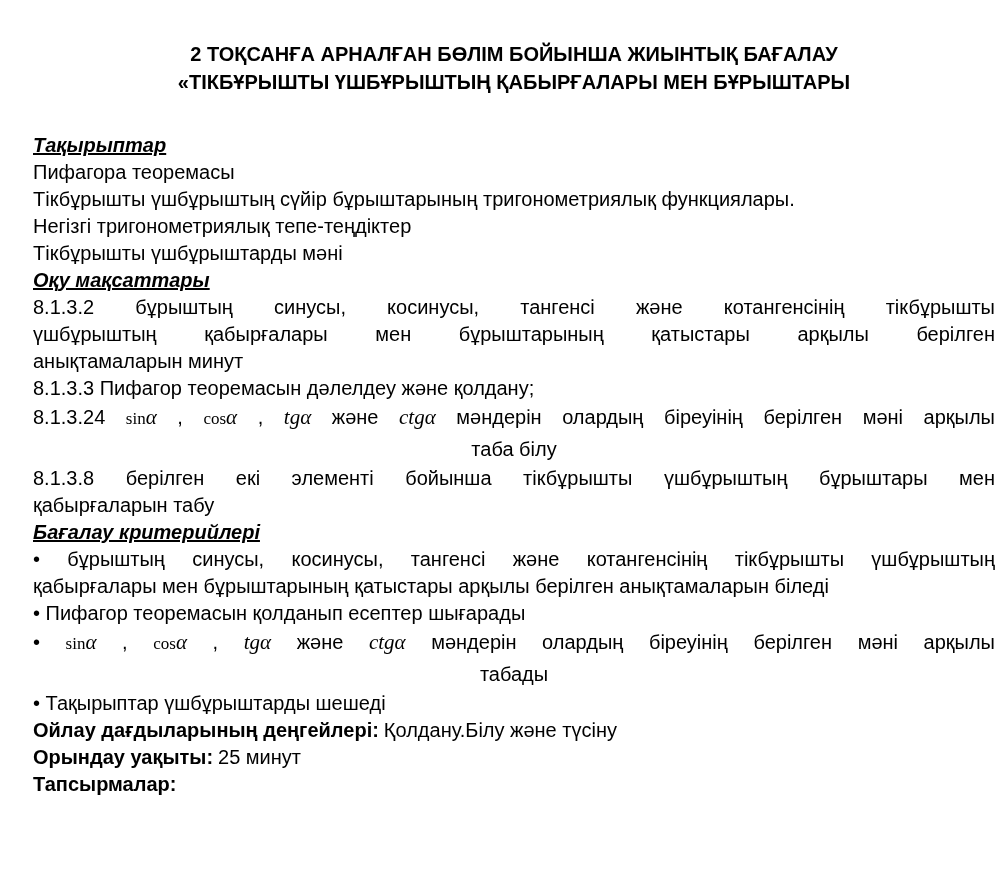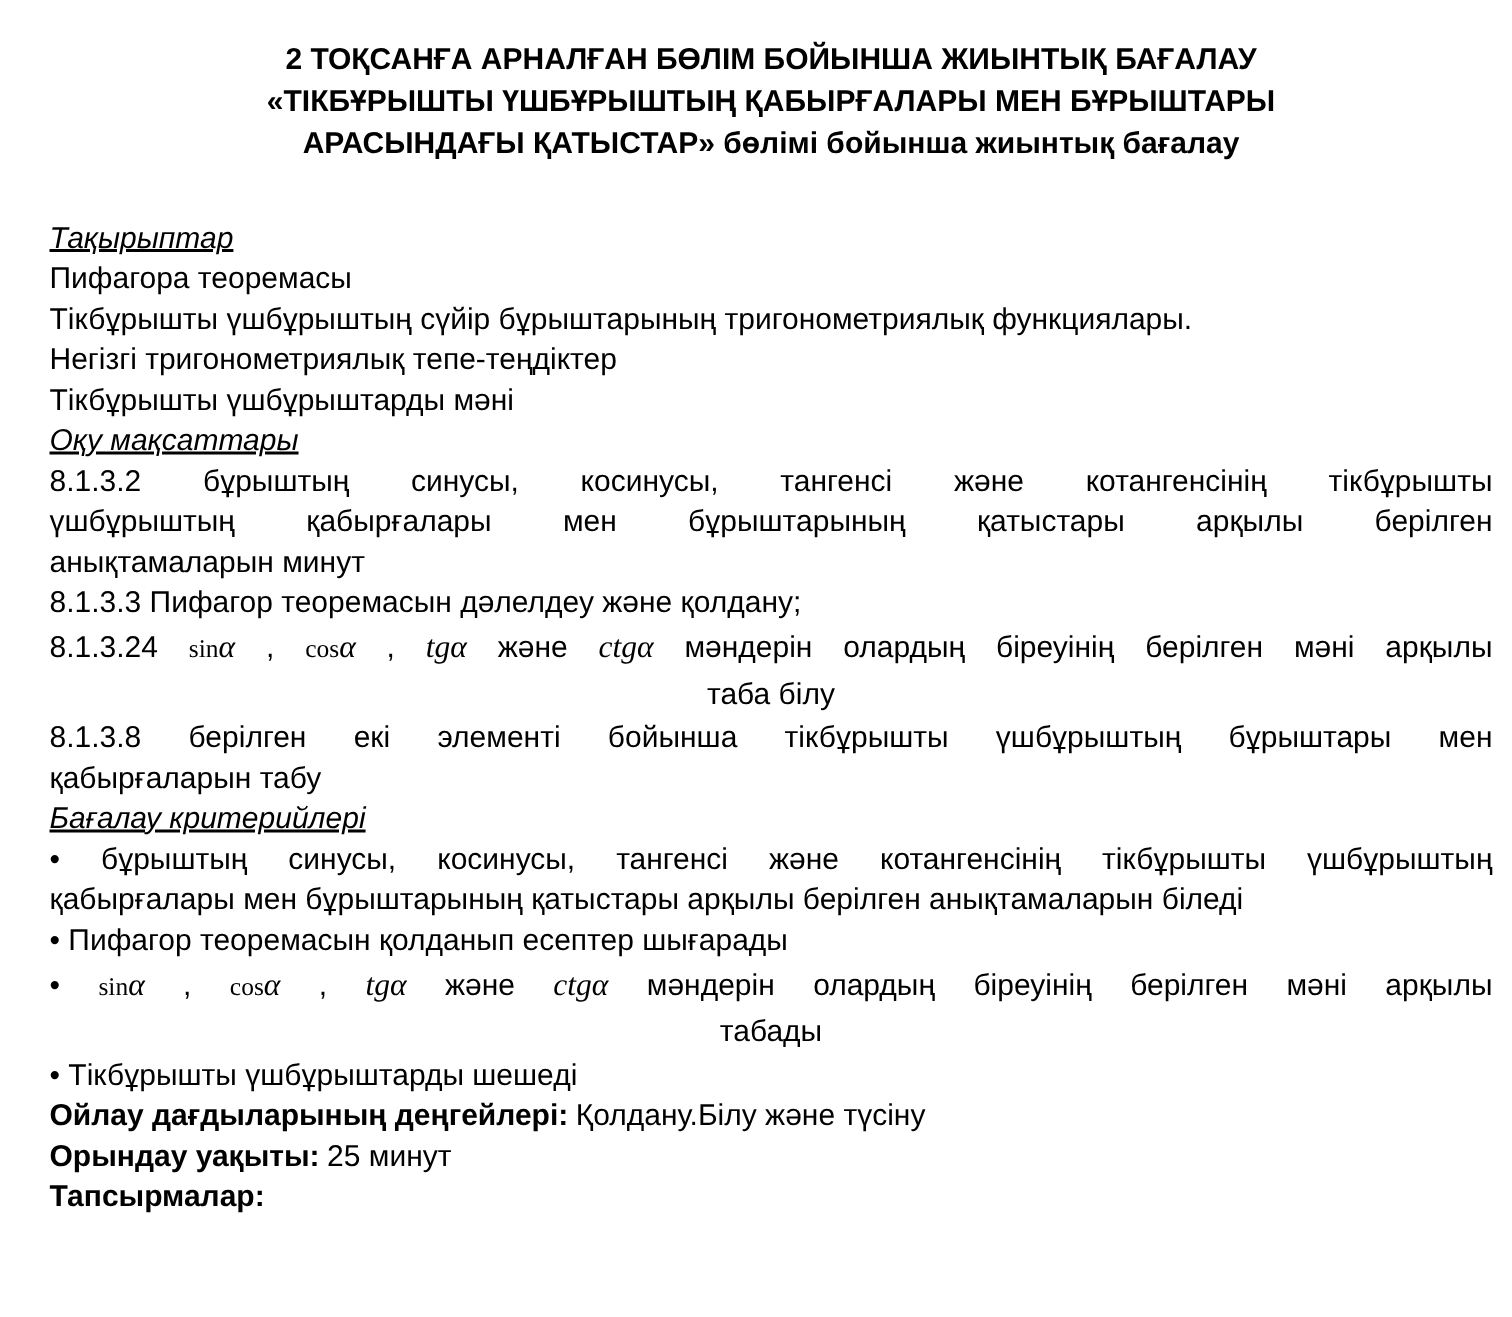--- a/index.html
+++ b/index.html
@@ -9,32 +9,32 @@
     background: #ffffff;
     color: #000000;
     font-family: "Liberation Sans", "DejaVu Sans", sans-serif;
     font-size: 20px;
     overflow: hidden;
   }
   .doc {
     box-sizing: border-box;
     width: 1008px;
     height: 878px;
-    padding: 26px 13px 0 33px;
+    padding: 40px 13px 0 33px;
   }
   .title {
     font-weight: 700;
     text-align: center;
     line-height: 28px;
     margin-bottom: 36px;
   }
   .section { }
   .section.first { margin-top: 0; }
   .heading {
-    font-weight: 400;
+    font-weight: 700;
     font-style: italic;
     text-decoration: underline;
     line-height: 27px;
   }
   .tline, .ll, .jl, .meta-line { line-height: 27px; }
   .jl { text-align: justify; text-align-last: justify; }
   .math-line { line-height: 31px; text-align: center; }
   .math-upright {
     font-family: "Liberation Serif", "DejaVu Serif", serif;
     font-size: 17px;
@@ -49,21 +49,20 @@
   p { margin: 0; }
 </style>
 </head>
 <body>
 
 <div class="doc">
 
   <div class="title">
     <div>2 ТОҚСАНҒА АРНАЛҒАН БӨЛІМ БОЙЫНША ЖИЫНТЫҚ БАҒАЛАУ</div>
     <div>«ТІКБҰРЫШТЫ ҮШБҰРЫШТЫҢ ҚАБЫРҒАЛАРЫ МЕН БҰРЫШТАРЫ</div>
-    <div>АРАСЫНДАҒЫ ҚАТЫСТАР» бөлімі бойынша жиынтық бағалау</div>
   </div>
 
   <div class="section first">
     <div class="heading">Тақырыптар</div>
     <p class="tline">Пифагора теоремасы</p>
     <p class="tline">Тікбұрышты үшбұрыштың сүйір бұрыштарының тригонометриялық функциялары.</p>
     <p class="tline">Негізгі тригонометриялық тепе-теңдіктер</p>
     <p class="tline">Тікбұрышты үшбұрыштарды мәні</p>
   </div>
 
@@ -102,21 +101,21 @@
     <div>
       <div class="ll">• Пифагор теоремасын қолданып есептер шығарады</div>
     </div>
 
     <div>
       <div class="jl math-line"><span>• </span><span class="math-upright">sin</span><span class="math-italic">α</span><span> , </span><span class="math-upright">cos</span><span class="math-italic">α</span><span> , </span><span class="math-italic">tgα</span><span> және </span><span class="math-italic">ctgα</span><span> мәндерін олардың біреуінің берілген мәні арқылы</span></div>
       <div class="ll math-line">табады</div>
     </div>
 
     <div>
-      <div class="ll">• Тікбұрышты үшбұрыштарды шешеді</div>
+      <div class="ll">• Тақырыптар үшбұрыштарды шешеді</div>
     </div>
   </div>
 
   <div>
     <p class="meta-line">
       <span class="meta-label">Ойлау дағдыларының деңгейлері:</span><span class="meta-value">Қолдану.Білу және түсіну</span>
     </p>
     <p class="meta-line">
       <span class="meta-label">Орындау уақыты:</span><span class="meta-value">25 минут</span>
     </p>

